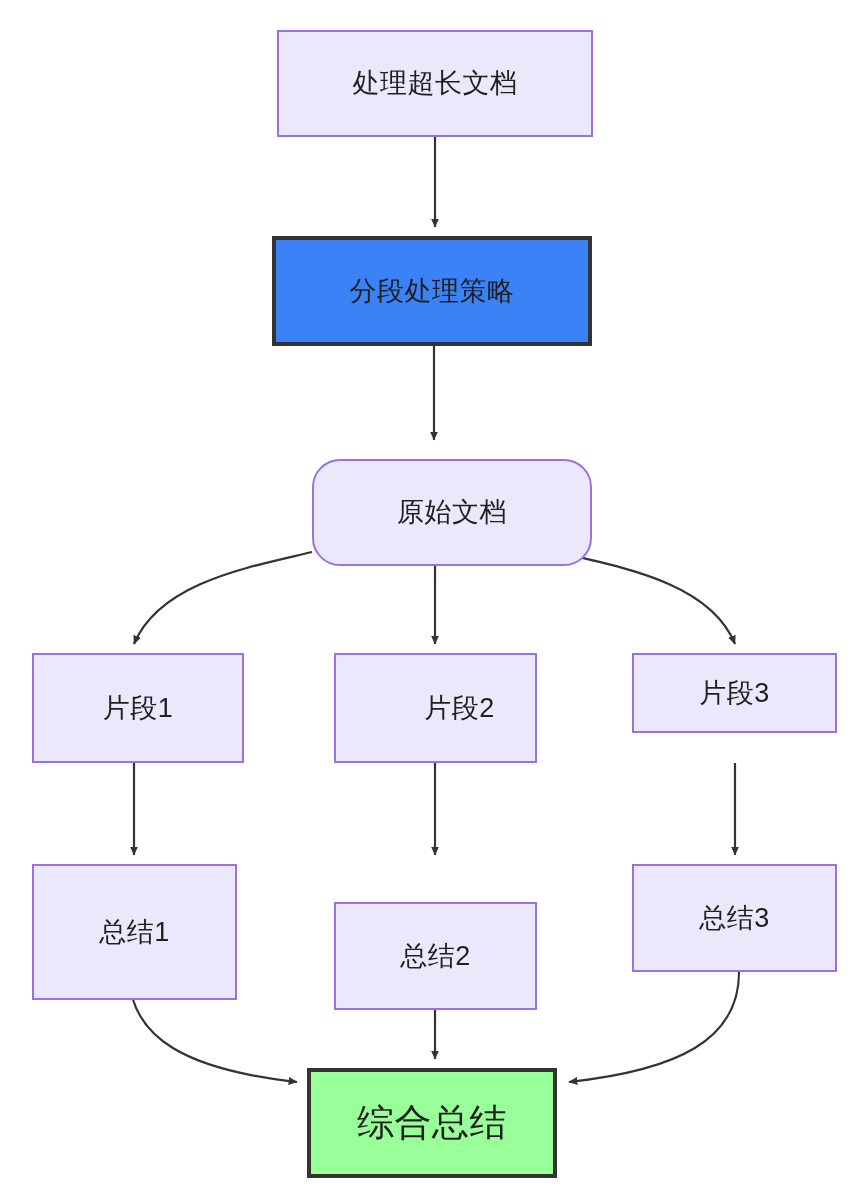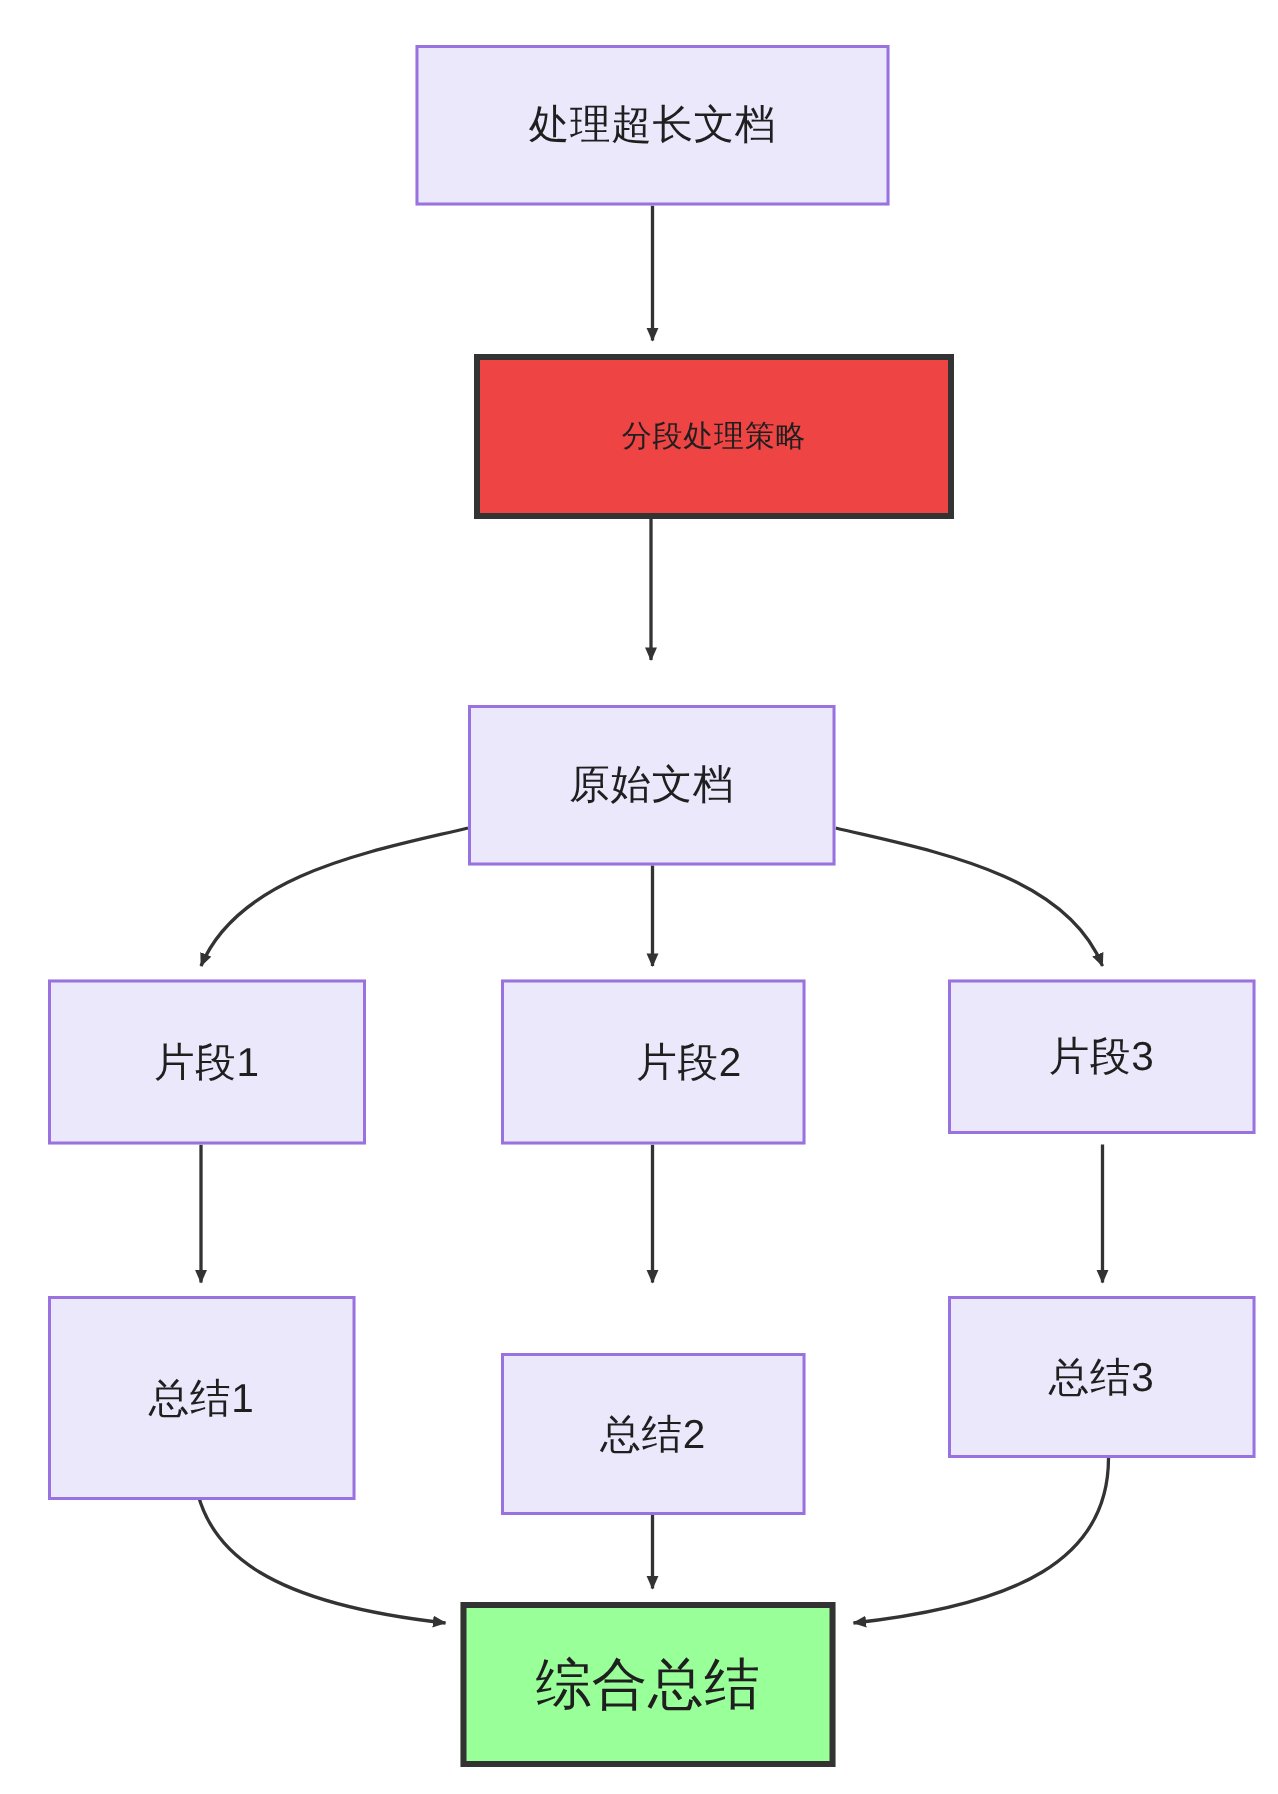--- a/index.html
+++ b/index.html
@@ -35,36 +35,35 @@
     color: #1f1f1f;
     line-height: 1.2;
     letter-spacing: 0.5px;
   }
   .node-normal {
     background: #ebe8fc;
     border: 2px solid #9a72e0;
     font-size: 27px;
   }
   .node-emphasis {
-    background: #ef4444;
+    background: #3b82f6;
     border: 4px solid #333333;
-    font-size: 20px;
-    margin-left: 44px;
+    font-size: 27px;
   }
   .node-result {
     background: #99ff99;
     border: 4px solid #333333;
     font-size: 37px;
   }
   .n-start  { left: 277px; top: 30px;   width: 316px; height: 107px; }
   .n-strategy { left: 272px; top: 236px; width: 320px; height: 110px; }
-  .n-source { left: 312px; top: 470px;  width: 245px; height: 107px; }
+  .n-source { left: 312px; top: 459px;  width: 280px; height: 107px; border-radius: 28px; }
   .n-frag1  { left: 32px;  top: 653px;  width: 212px; height: 110px; }
   .n-frag2  { left: 334px; top: 653px;  width: 203px; height: 110px; padding-left: 48px; }
-  .n-frag3  { left: 632px; top: 653px;  width: 205px; height: 103px; }
+  .n-frag3  { left: 632px; top: 653px;  width: 205px; height: 80px; }
   .n-sum1   { left: 32px;  top: 864px;  width: 205px; height: 136px; }
   .n-sum2   { left: 334px; top: 864px;  width: 203px; height: 108px; margin-top: 38px; }
   .n-sum3   { left: 632px; top: 864px;  width: 205px; height: 108px; }
   .n-final  { left: 307px; top: 1068px; width: 250px; height: 110px; }
 </style>
 </head>
 <body>
 
 <div id="canvas">
 

